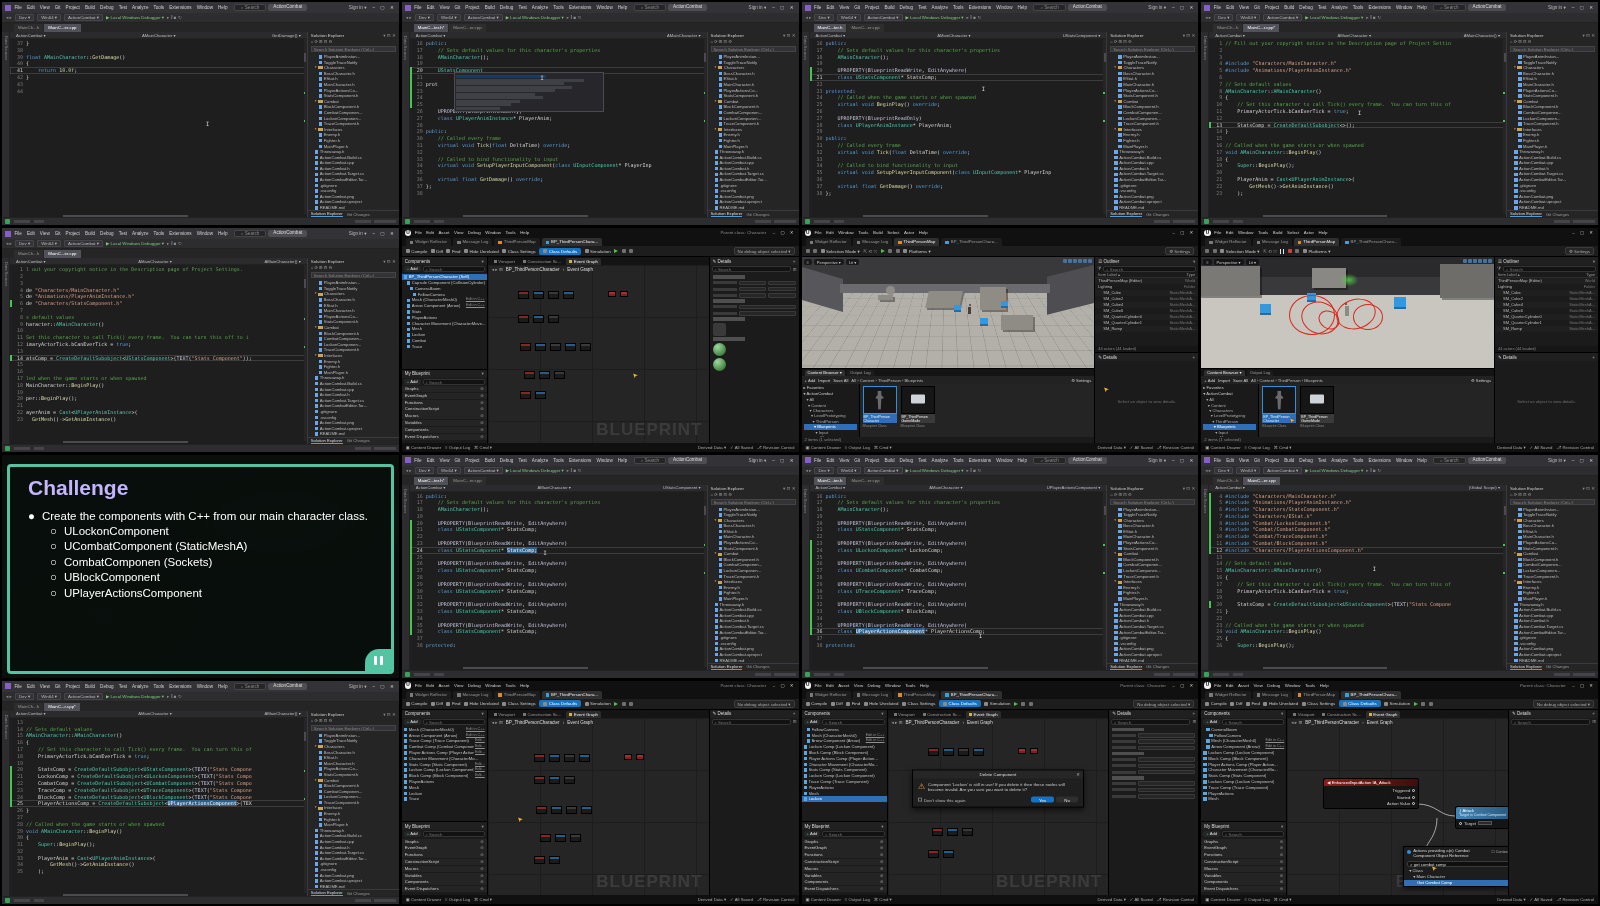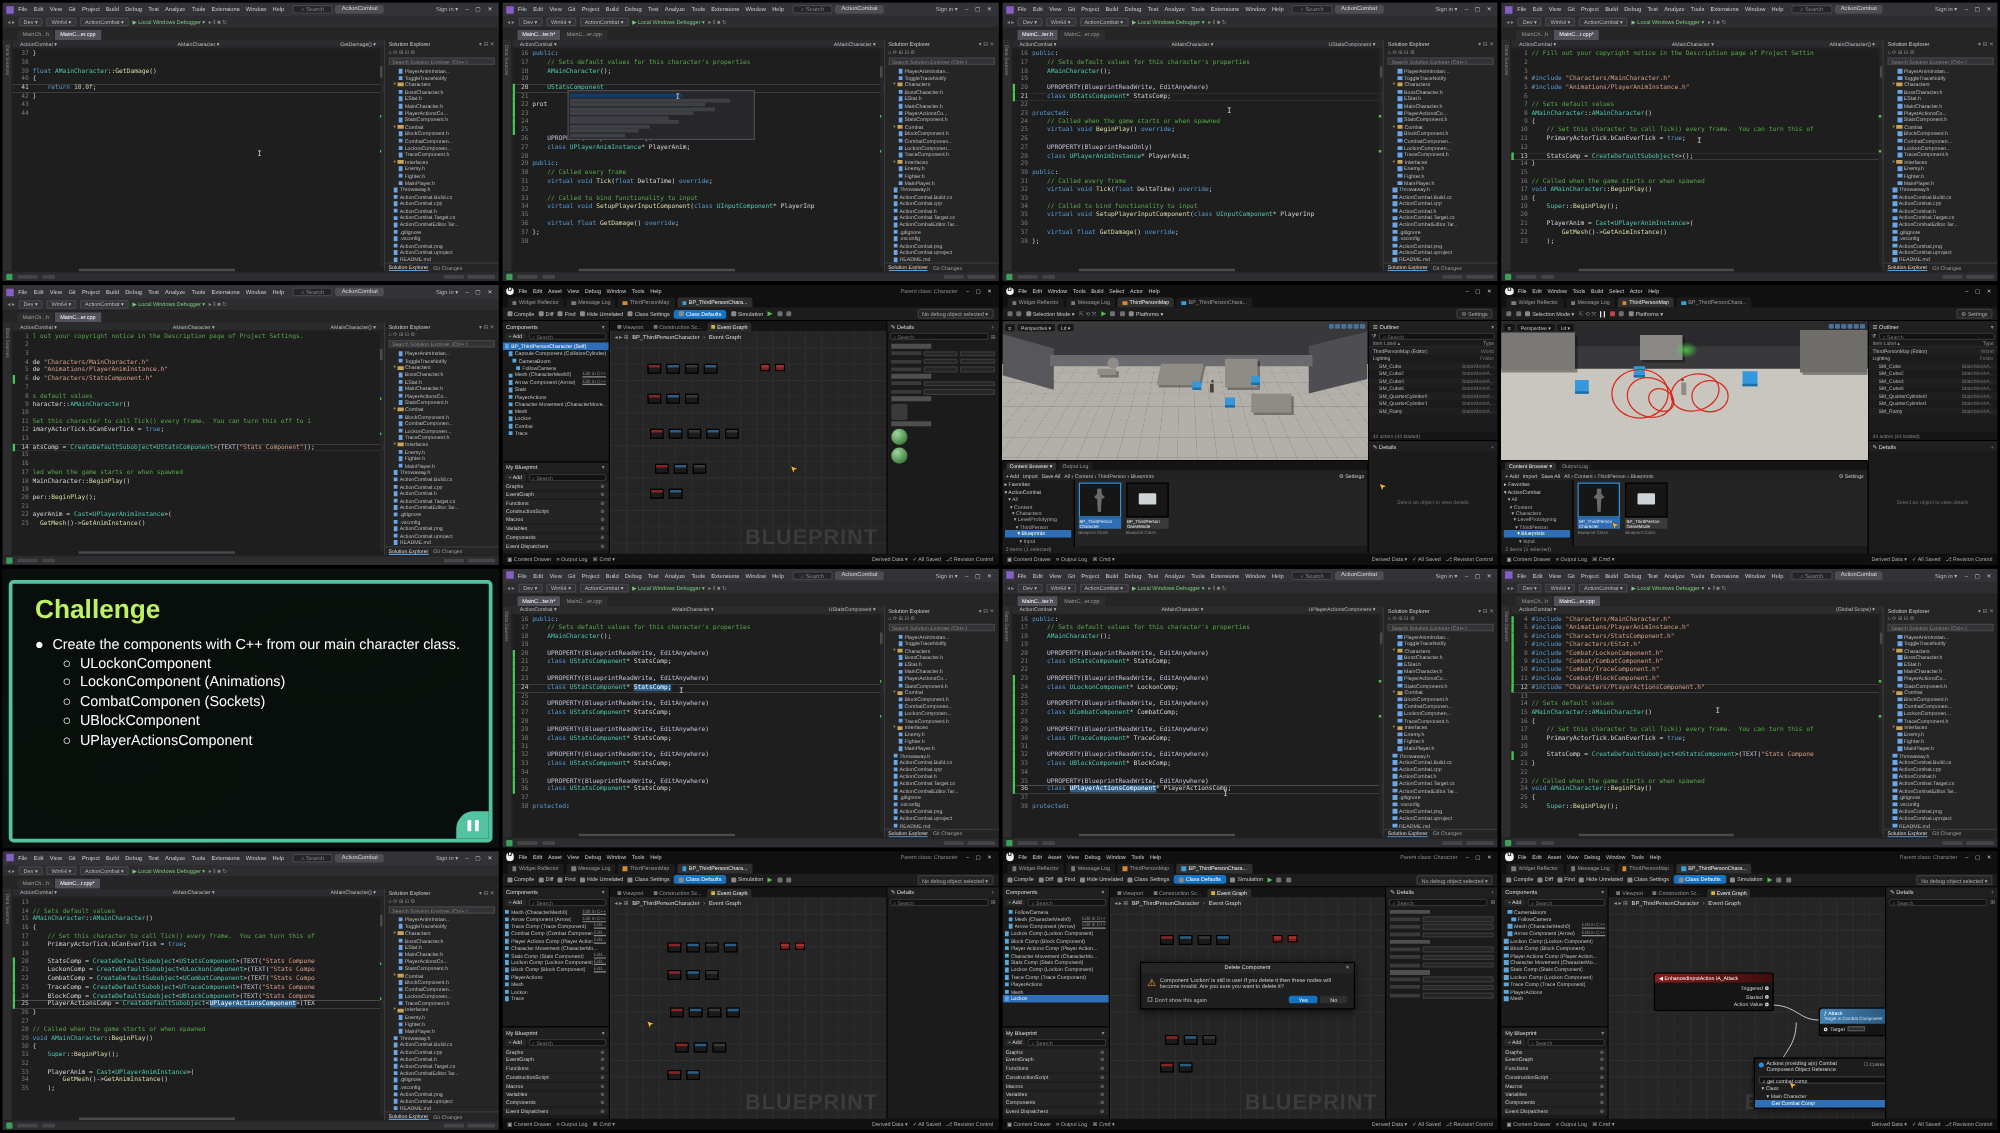--- a/index.html
+++ b/index.html
@@ -199,21 +199,21 @@
 .orow:nth-child(odd){background:#1f1f1f}
 .orow .typ{margin-left:auto;color:#777;flex:none}
 .outl-foot{height:6px;line-height:6px;padding:0 3px;color:#888;background:#161616;flex:none}
 .det2{flex:1;display:flex;flex-direction:column;min-height:0}
 .det-hint{flex:1;display:flex;align-items:center;justify-content:center;color:#6f6f6f;font-size:4.2px;text-align:center;padding:4px}
 
 
 .slide{height:100%;background:#0a0f0c;position:relative;overflow:hidden}
 .slide .bgfx{position:absolute;inset:0;background:radial-gradient(130px 60px at 70% 30%,rgba(60,90,70,.28),transparent),radial-gradient(160px 80px at 25% 72%,rgba(40,70,50,.22),transparent)}
 .frame{position:absolute;left:5px;right:5px;top:9px;bottom:4px;border:3.5px solid #54c3a2;border-radius:4px;background:rgba(8,14,11,.9);overflow:hidden}
-.slide h1{margin:9px 0 0 18px;font-size:21px;color:#bef264;font-weight:bold}
+.slide h1{margin:9px 0 0 18px;font-size:21px;color:#c4b5fd;font-weight:bold}
 .bullets{margin:9px 0 0 18px;color:#fff;font-size:11.5px;line-height:15px}
 .b-main{display:flex;gap:7px;max-width:340px}
 .b-sub{display:flex;gap:7px;margin-left:22px;line-height:15.5px}
 .pausebtn{position:absolute;right:-1px;bottom:-1px;width:27px;height:23px;background:#54c3a2;border-radius:14px 0 0 0;display:flex;align-items:center;justify-content:center;gap:2.5px}
 .pausebtn i{width:3.5px;height:9px;background:#fff;border-radius:1px}
 </style>
 </head>
 <body>
 
 <div id="grid">
@@ -1918,21 +1918,21 @@
         <div class="b-main">
               <span>●</span>
               <span>Create the components with C++ from our main character class.</span>
             </div>
         <div class="b-sub">
               <span>○</span>
               <span>ULockonComponent</span>
             </div>
             <div class="b-sub">
               <span>○</span>
-              <span>LockonComponent (Animations)</span>
+              <span>UCombatComponent (StaticMeshA)</span>
             </div>
             <div class="b-sub">
               <span>○</span>
               <span>CombatComponen (Sockets)</span>
             </div>
             <div class="b-sub">
               <span>○</span>
               <span>UBlockComponent</span>
             </div>
             <div class="b-sub">

